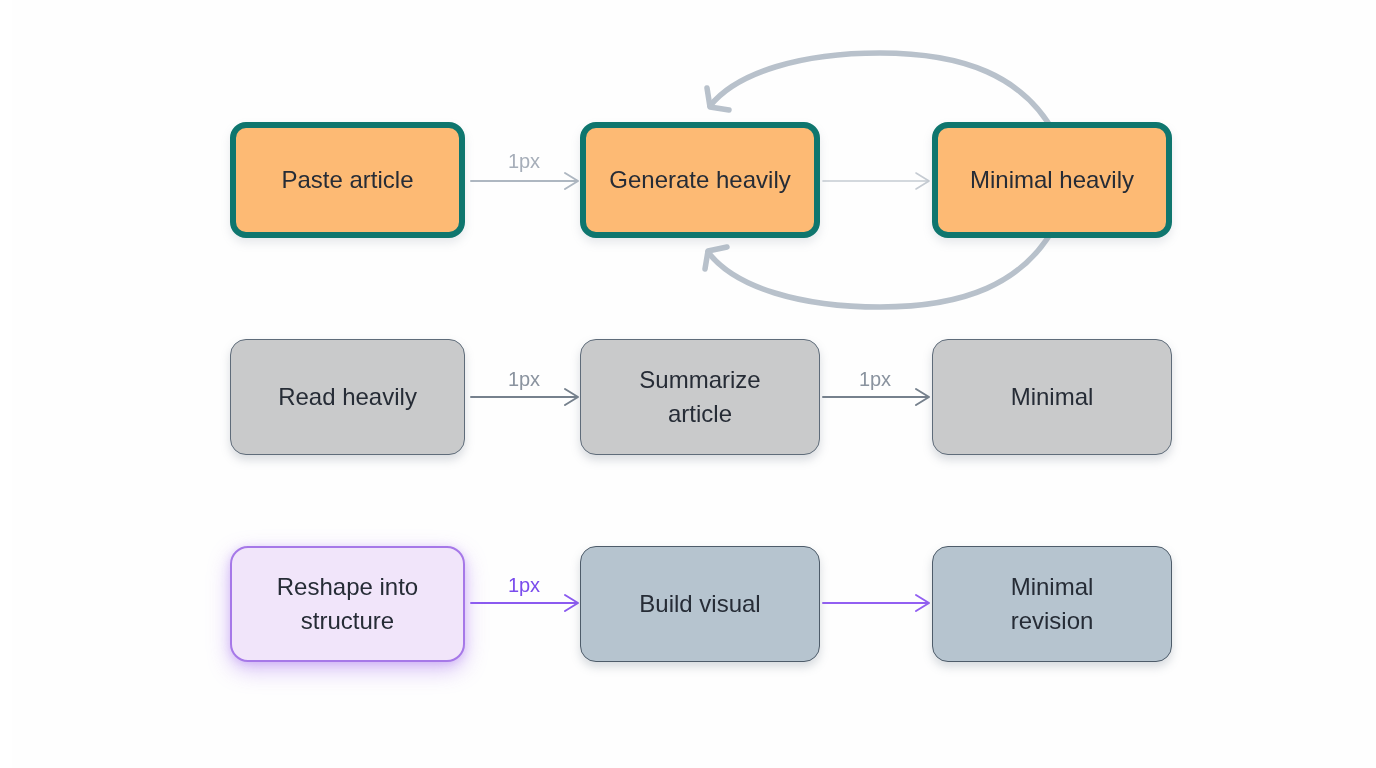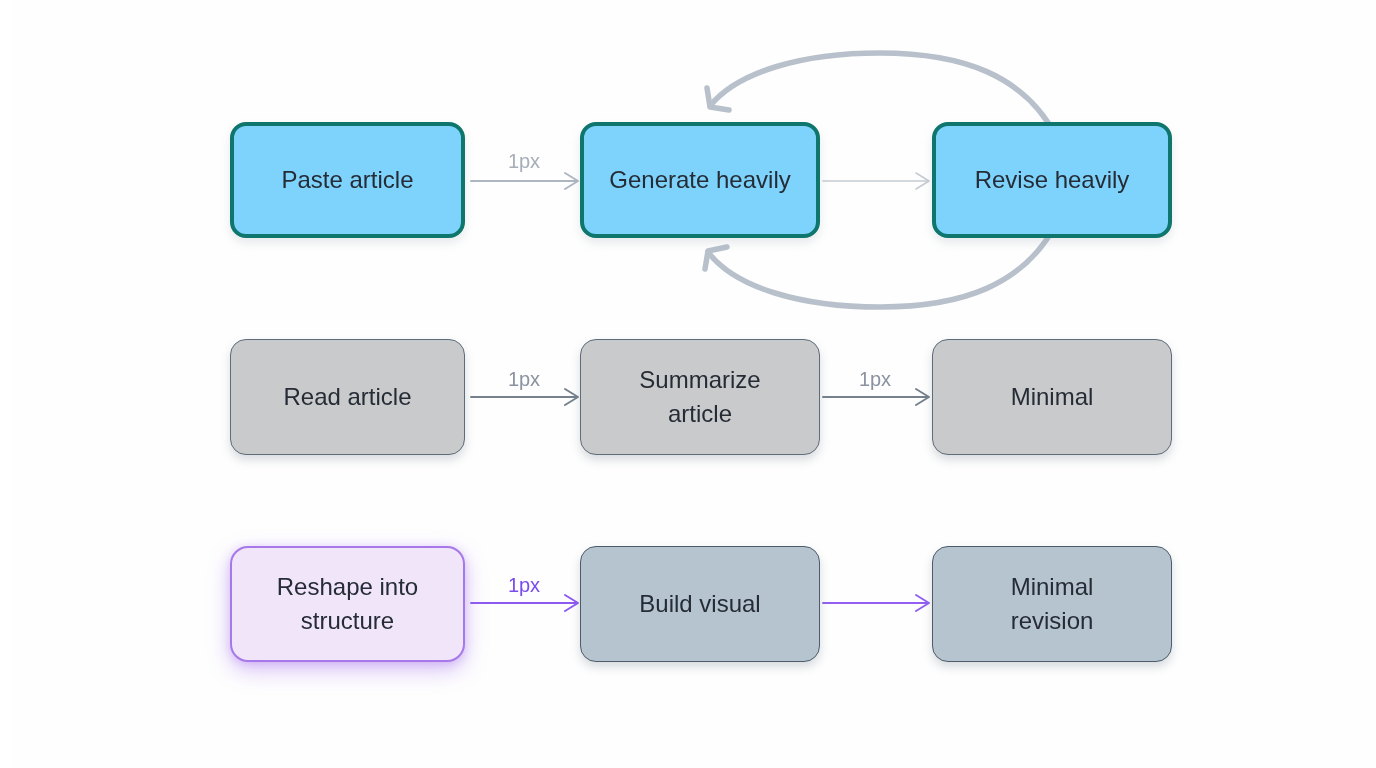--- a/index.html
+++ b/index.html
@@ -32,22 +32,22 @@
   
   .col1{left:218px;width:235px;}
   .col2{left:568px;width:240px;}
   .col3{left:920px;width:240px;}
   
   .row1{top:122px;height:116px;}
   .row2{top:339px;height:116px;}
   .row3{top:546px;height:116px;}
   
   .style-light{
-    background:#7dd3fc;
-    border:4px solid #0f766e;
+    background:#fdba74;
+    border:6px solid #0f766e;
     box-shadow:0 5px 10px rgba(130,140,155,.18);
   }
   .style-gray{
     background:#c9cacb;
     border:1.5px solid #5f6c7a;
     box-shadow:0 5px 10px rgba(120,130,145,.28);
   }
   .style-blue{
     background:#b6c4cf;
     border:1.5px solid #4e5c6a;
@@ -113,25 +113,25 @@
     <text class="edge-label" x="512" y="592" text-anchor="middle" fill="#7a4ced">1px</text>
   </svg>
 
   <div class="node col1 row1 style-light">
     <span class="lbl">Paste article</span>
   </div>
   <div class="node col2 row1 style-light">
     <span class="lbl">Generate heavily</span>
   </div>
   <div class="node col3 row1 style-light">
-    <span class="lbl">Revise heavily</span>
+    <span class="lbl">Minimal heavily</span>
   </div>
 
   <div class="node col1 row2 style-gray">
-    <span class="lbl">Read article</span>
+    <span class="lbl">Read heavily</span>
   </div>
   <div class="node col2 row2 style-gray">
     <span class="lbl">Summarize
 article</span>
   </div>
   <div class="node col3 row2 style-gray">
     <span class="lbl">Minimal</span>
   </div>
 
   <div class="node col1 row3 style-purple">

